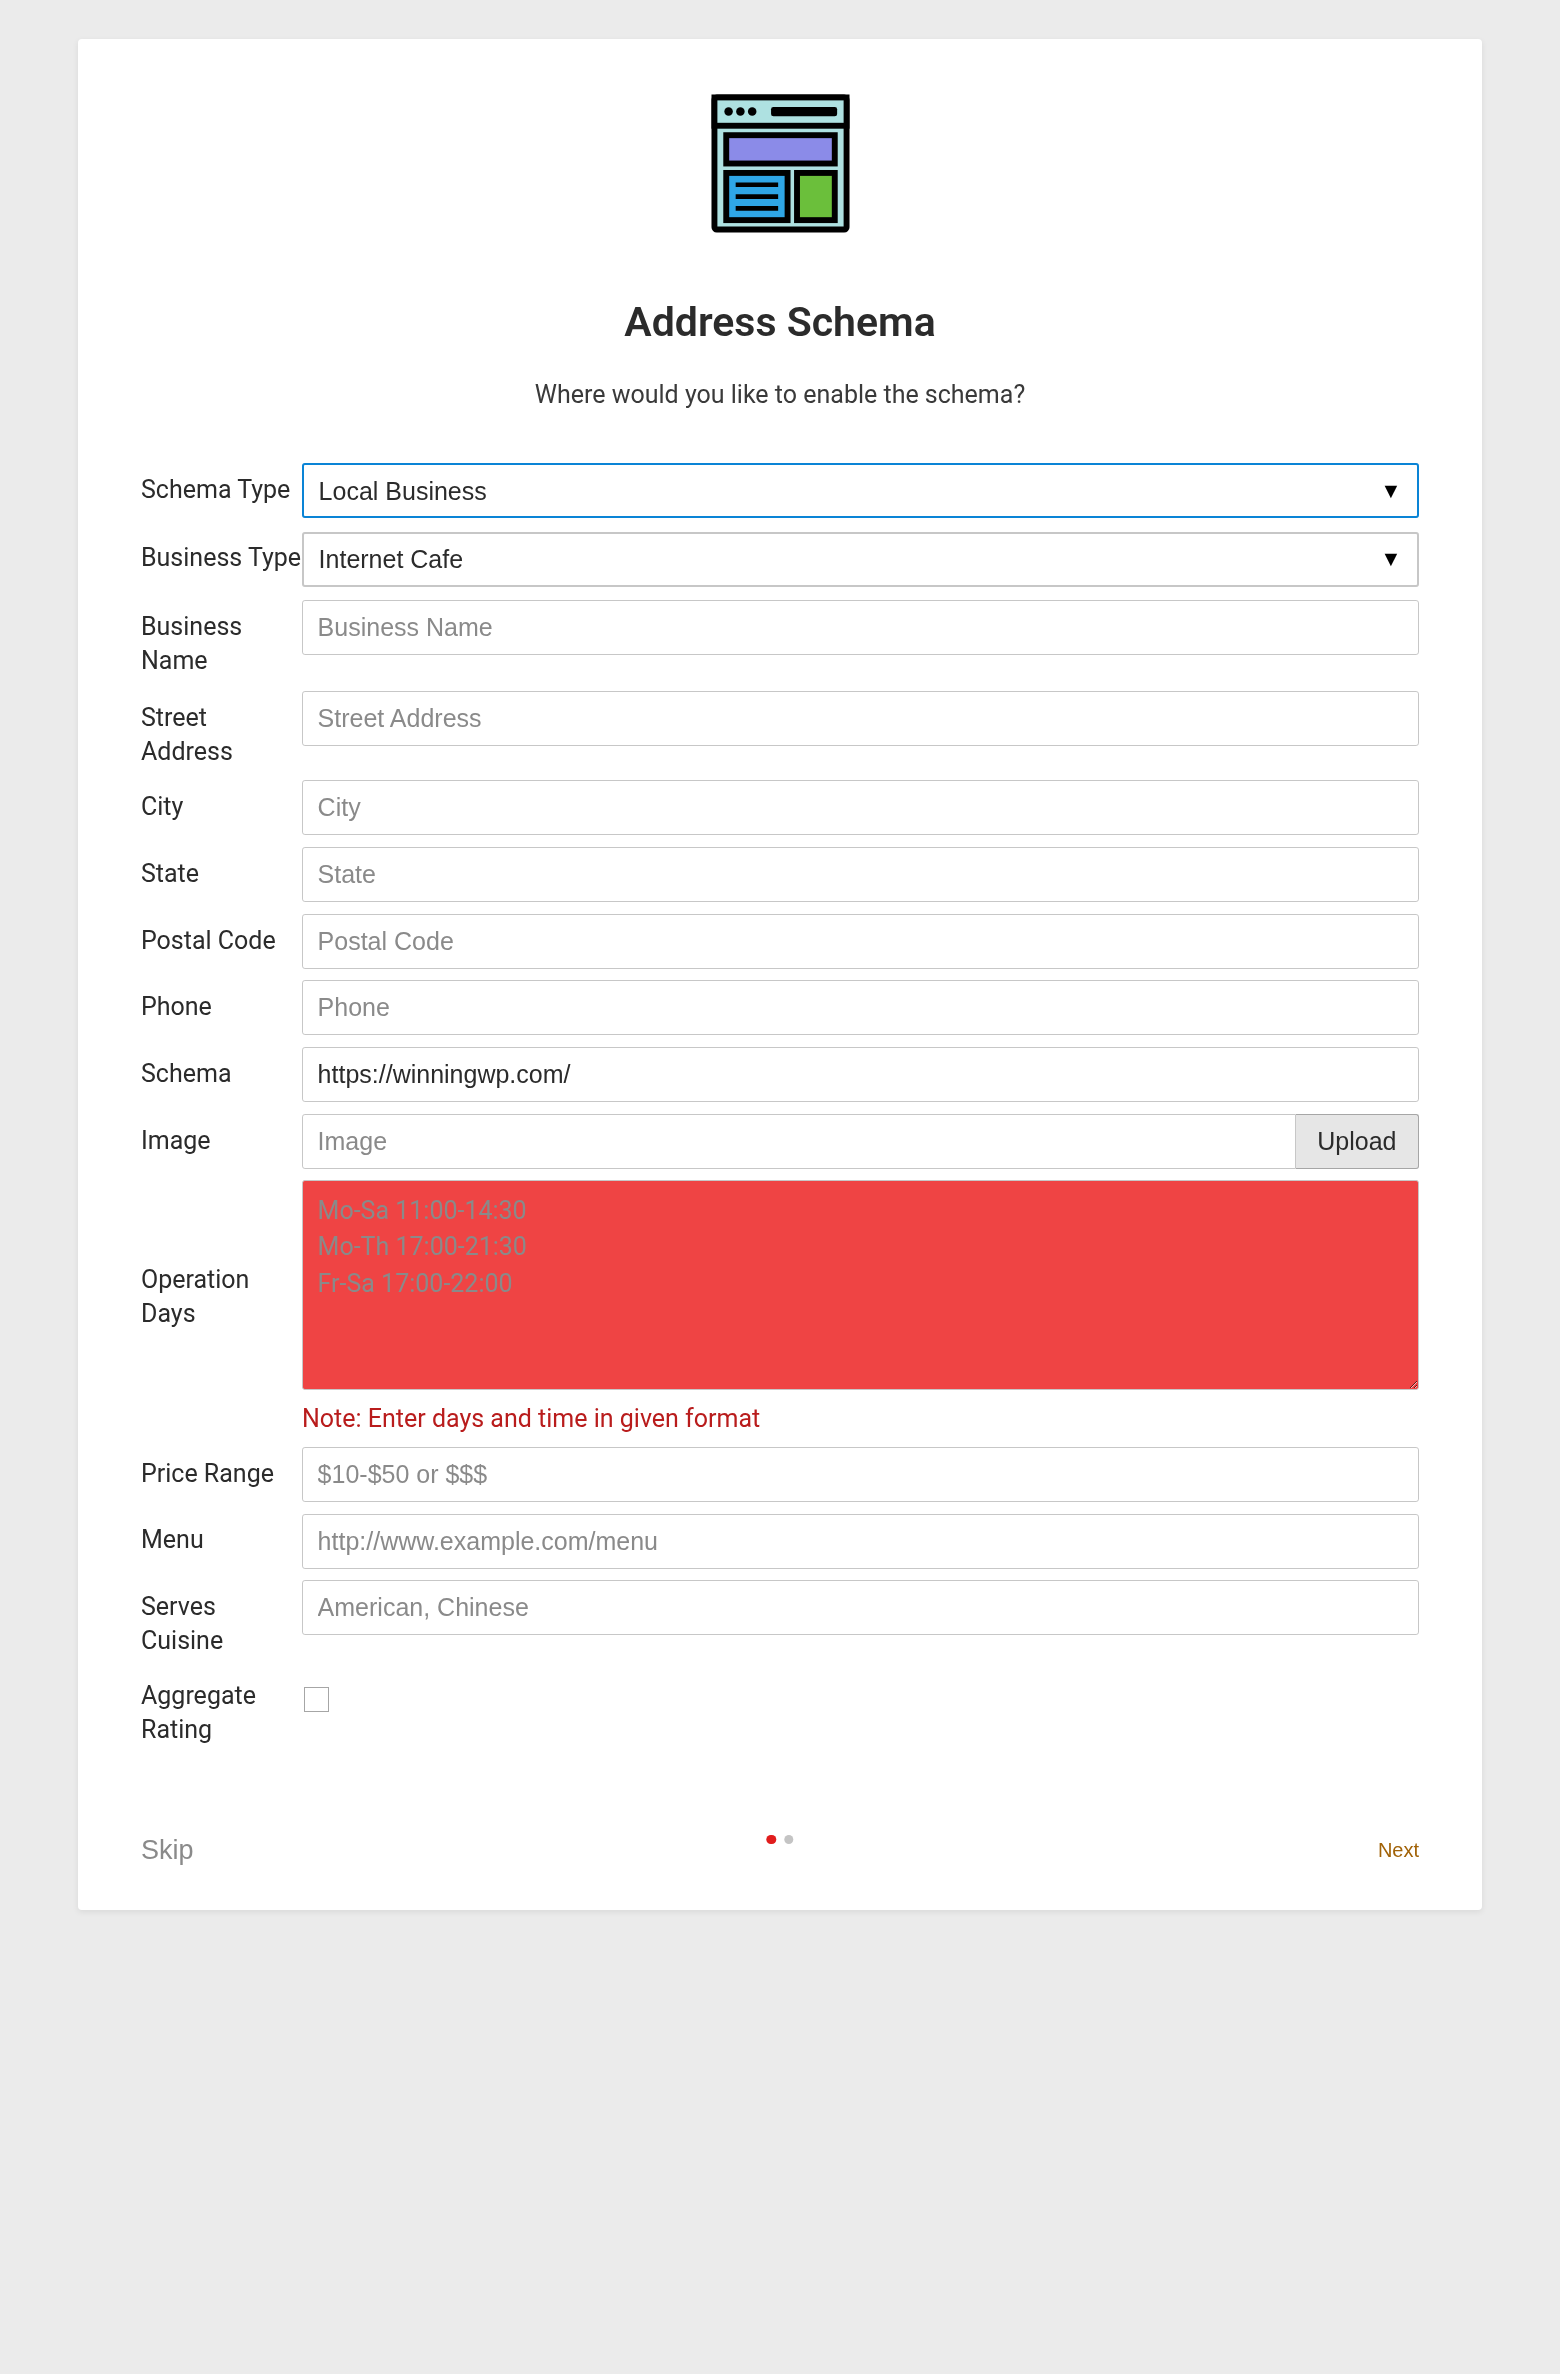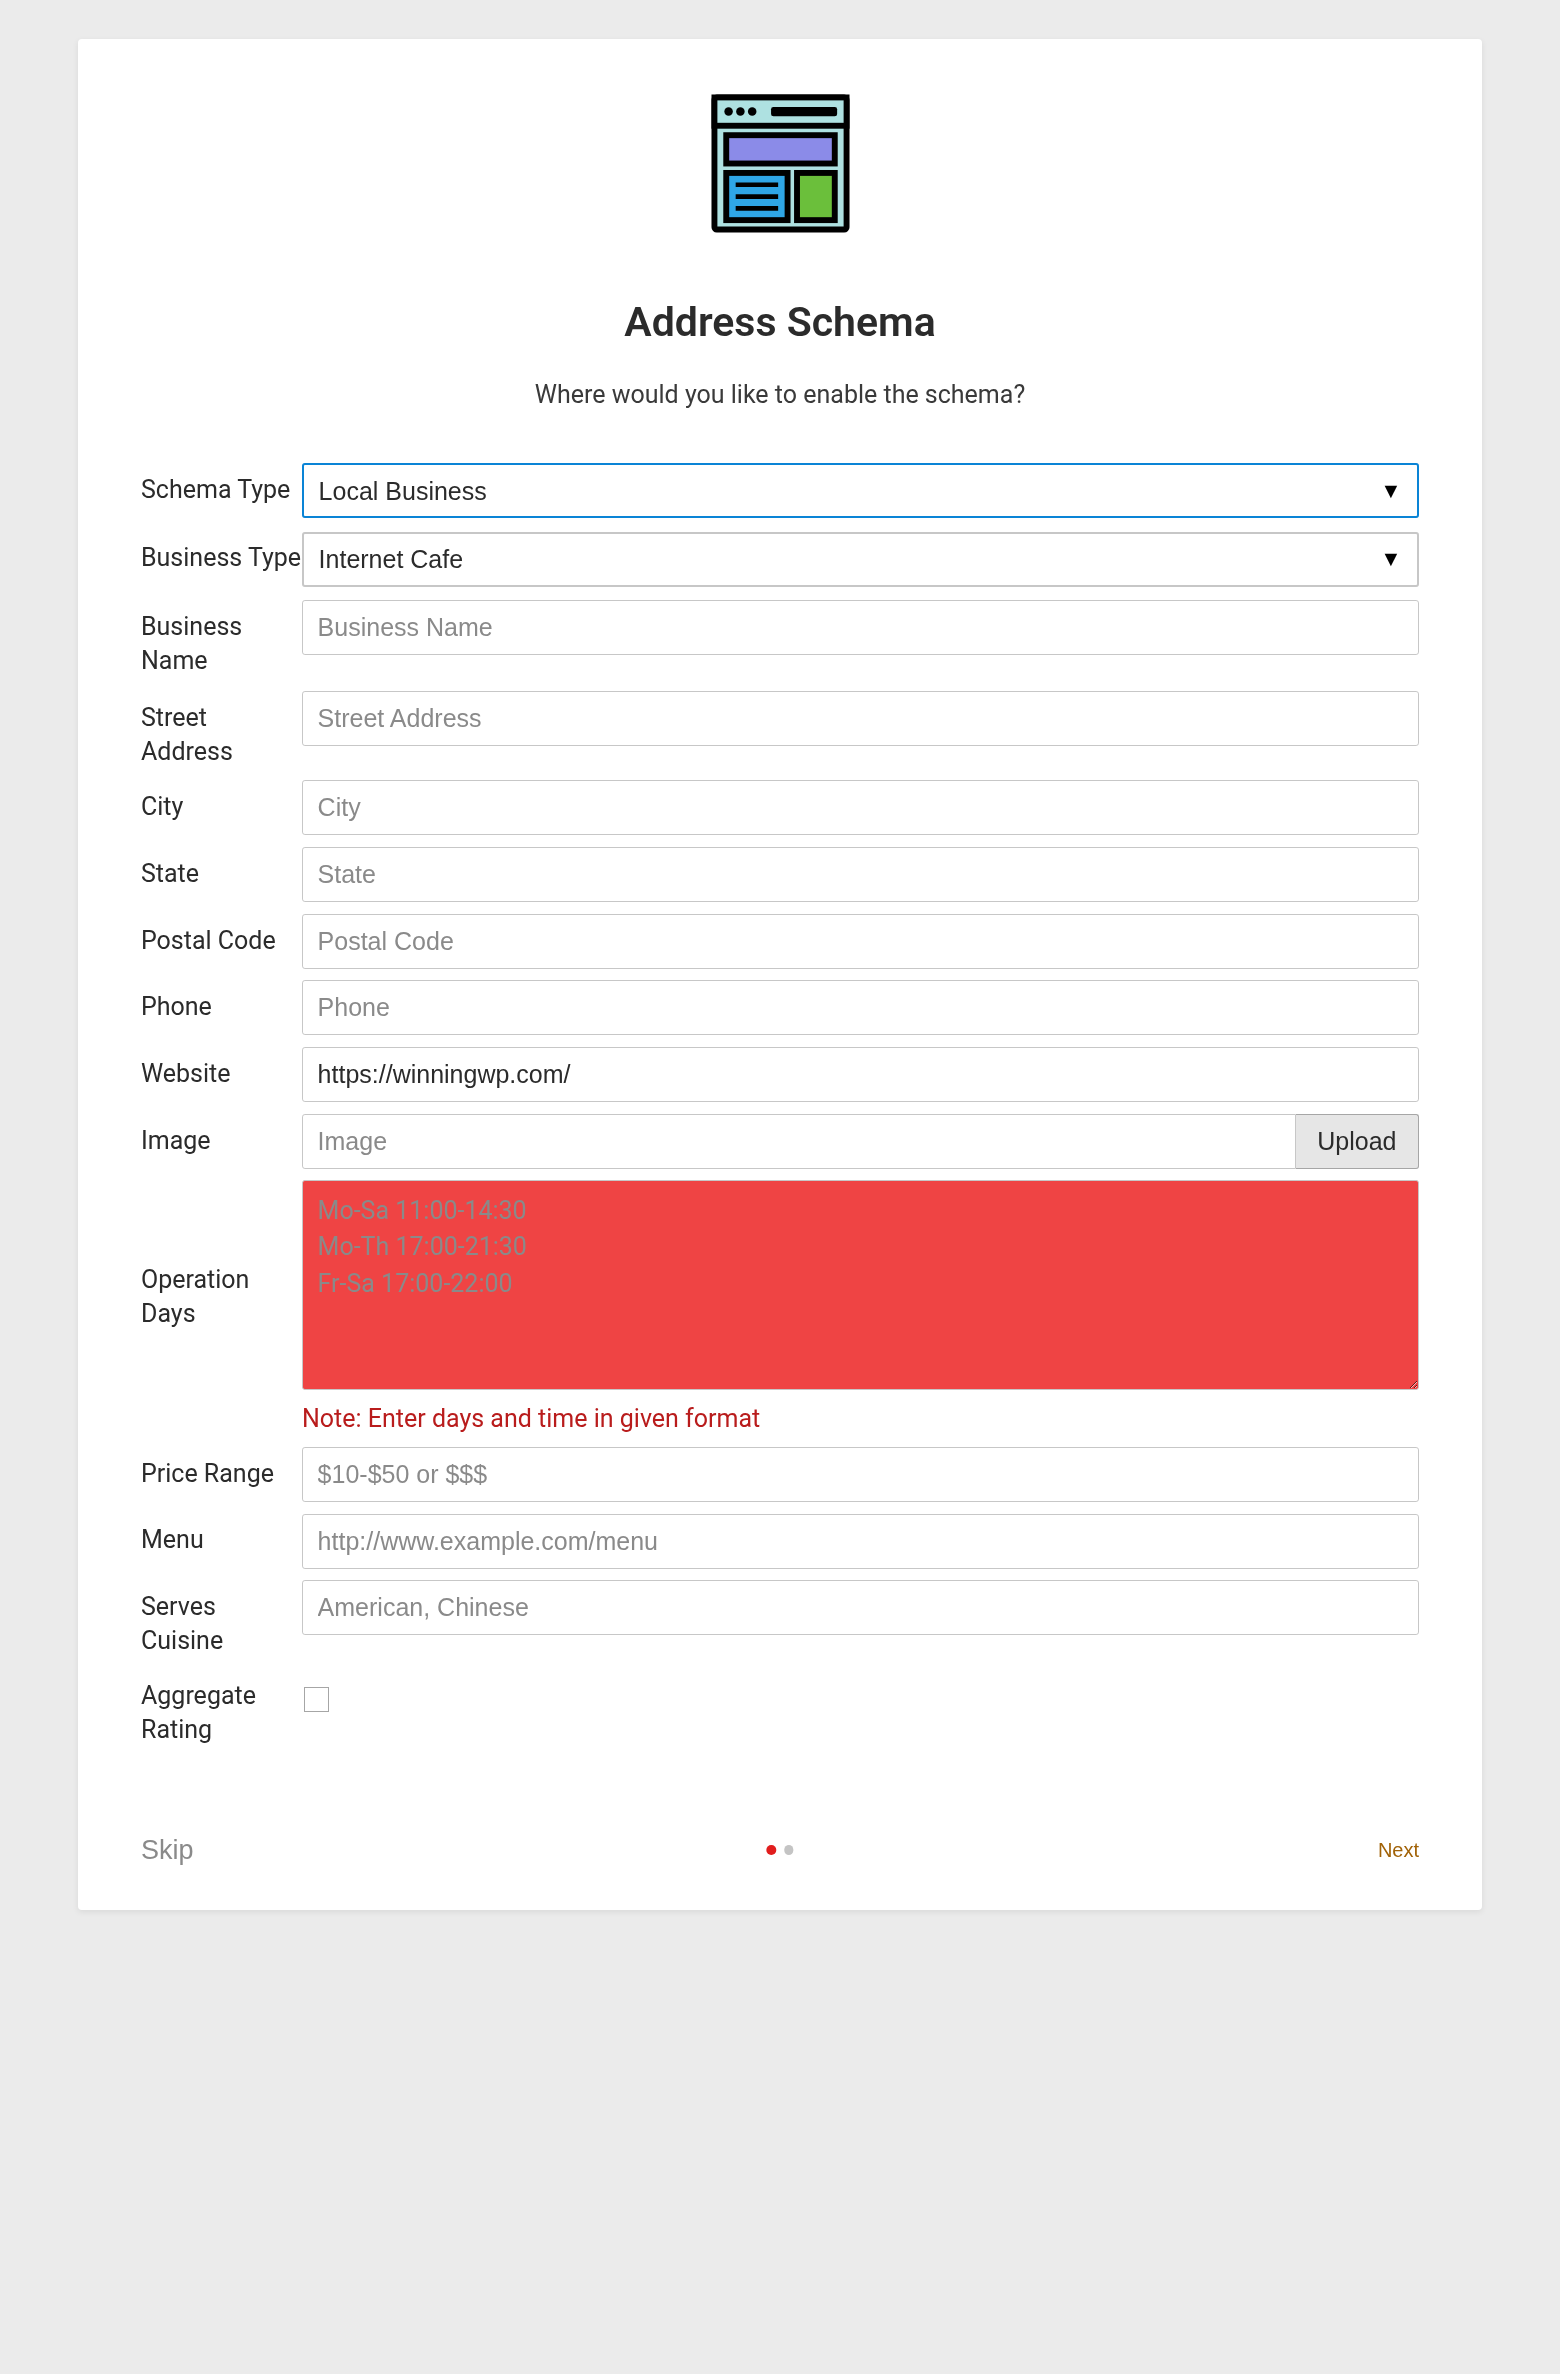--- a/index.html
+++ b/index.html
@@ -163,21 +163,20 @@
     display: flex;
     gap: 7.8px;
     position: absolute;
     left: 50%;
     transform: translateX(-50%);
   }
   .footer-rel {
     position: relative;
     display: flex;
     justify-content: space-between;
-    align-items: center;
     width: 100%;
   }
   .dot {
     width: 9.8px;
     height: 9.8px;
     border-radius: 50%;
     background: #c4c4c4;
   }
   .dot.active {
     background: #e11d1d;
@@ -279,21 +278,21 @@
   </div>
 
   <div class="form-row row-gap-sm">
     <div class="form-label">Phone</div>
     <div class="form-control">
       <input type="text" placeholder="Phone" style="">
     </div>
   </div>
 
   <div class="form-row row-gap-sm">
-    <div class="form-label">Website</div>
+    <div class="form-label">Schema</div>
     <div class="form-control">
       <input type="text" value="https://winningwp.com/" style="">
     </div>
   </div>
 
   <div class="form-row row-gap-sm">
     <div class="form-label">Image</div>
     <div class="form-control">
       <div class="input-with-button">
         <input type="text" placeholder="Image" style="">

